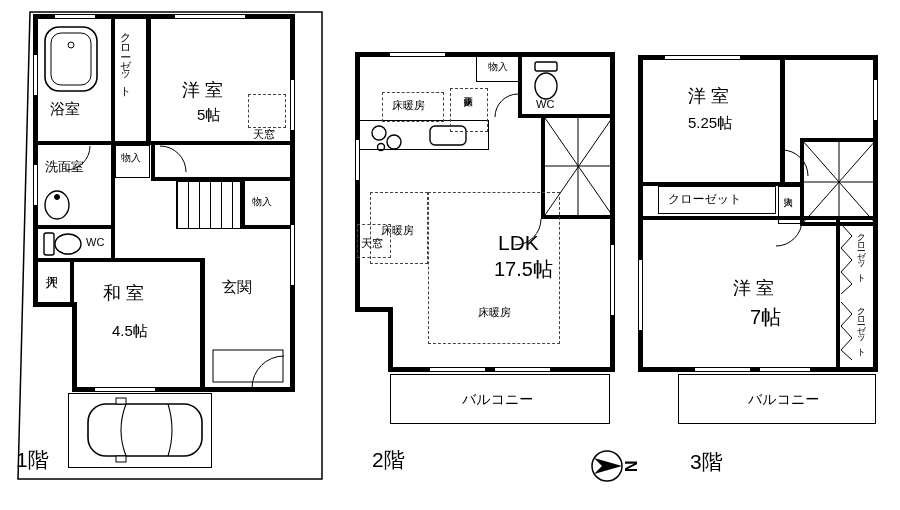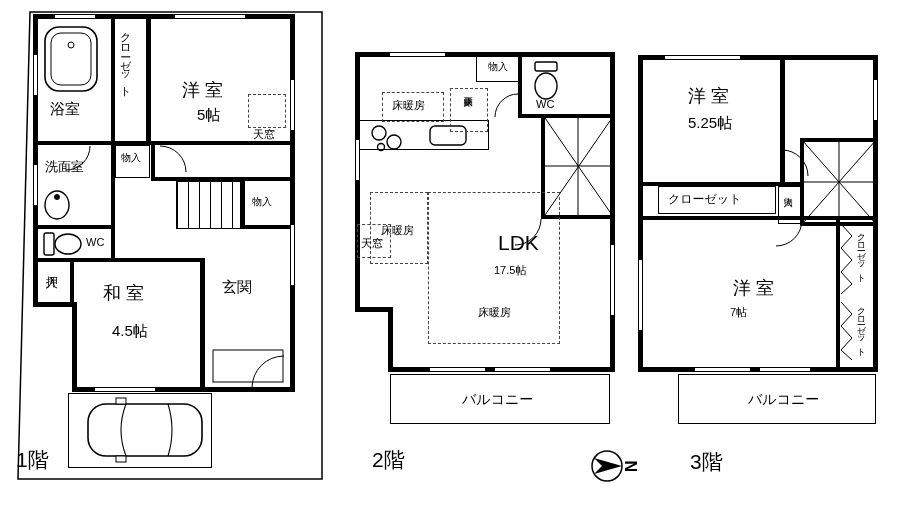--- a/index.html
+++ b/index.html
@@ -186,21 +186,21 @@
     <div class="winh" style="left:495px;top:367px;width:55px"></div>
 
     <div class="label" style="left:488px;top:61px;font-size:10px">物入</div>
     <div class="label" style="left:536px;top:98px;font-size:11px">WC</div>
     <div class="label" style="left:392px;top:99px;font-size:11px">床暖房</div>
     <div class="label v" style="left:463px;top:90px;font-size:9px">床下収納</div>
     <div class="label" style="left:361px;top:237px;font-size:11px">天窓</div>
     <div class="label" style="left:381px;top:224px;font-size:11px">床暖房</div>
     <div class="label" style="left:478px;top:306px;font-size:11px">床暖房</div>
     <div class="label" style="left:498px;top:231px;font-size:21px">LDK</div>
-    <div class="label" style="left:494px;top:264px;font-size:11px">17.5帖</div>
+    <div class="label" style="left:494px;top:258px;font-size:20px">17.5帖</div>
     <div class="label" style="left:462px;top:391px;font-size:14px">バルコニー</div>
     <div class="label" style="left:372px;top:448px;font-size:21px">2階</div>
   </div>
 
   <div>
     <div class="wall" style="left:638px;top:55px;width:240px;height:5px"></div>
     <div class="wall" style="left:873px;top:55px;width:5px;height:317px"></div>
     <div class="wall" style="left:638px;top:367px;width:240px;height:5px"></div>
     <div class="wall" style="left:638px;top:55px;width:5px;height:317px"></div>
     <div class="wall" style="left:780px;top:55px;width:5px;height:131px"></div>
@@ -219,21 +219,21 @@
     <div class="winv" style="left:638px;top:260px;height:70px"></div>
     <div class="winv" style="left:873px;top:80px;height:40px"></div>
     <div class="winh" style="left:695px;top:367px;width:55px"></div>
     <div class="winh" style="left:760px;top:367px;width:50px"></div>
 
     <div class="label" style="left:688px;top:86px;font-size:18px">洋 室</div>
     <div class="label" style="left:688px;top:114px;font-size:15px">5.25帖</div>
     <div class="label" style="left:668px;top:193px;font-size:12px">クローゼット</div>
     <div class="label v" style="left:783px;top:190px;font-size:9px">物入</div>
     <div class="label" style="left:733px;top:278px;font-size:18px">洋 室</div>
-    <div class="label" style="left:730px;top:306px;font-size:11px">7帖</div>
+    <div class="label" style="left:750px;top:306px;font-size:20px">7帖</div>
     <div class="label v" style="left:856px;top:226px;font-size:9px">クローゼット</div>
     <div class="label v" style="left:856px;top:300px;font-size:9px">クローゼット</div>
     <div class="label" style="left:748px;top:391px;font-size:14px">バルコニー</div>
     <div class="label" style="left:690px;top:450px;font-size:21px">3階</div>
   </div>
 
   <div class="label" style="left:624px;top:457px;font-size:16px;font-weight:bold;transform:rotate(90deg)">N</div>
 
 </div>
 

